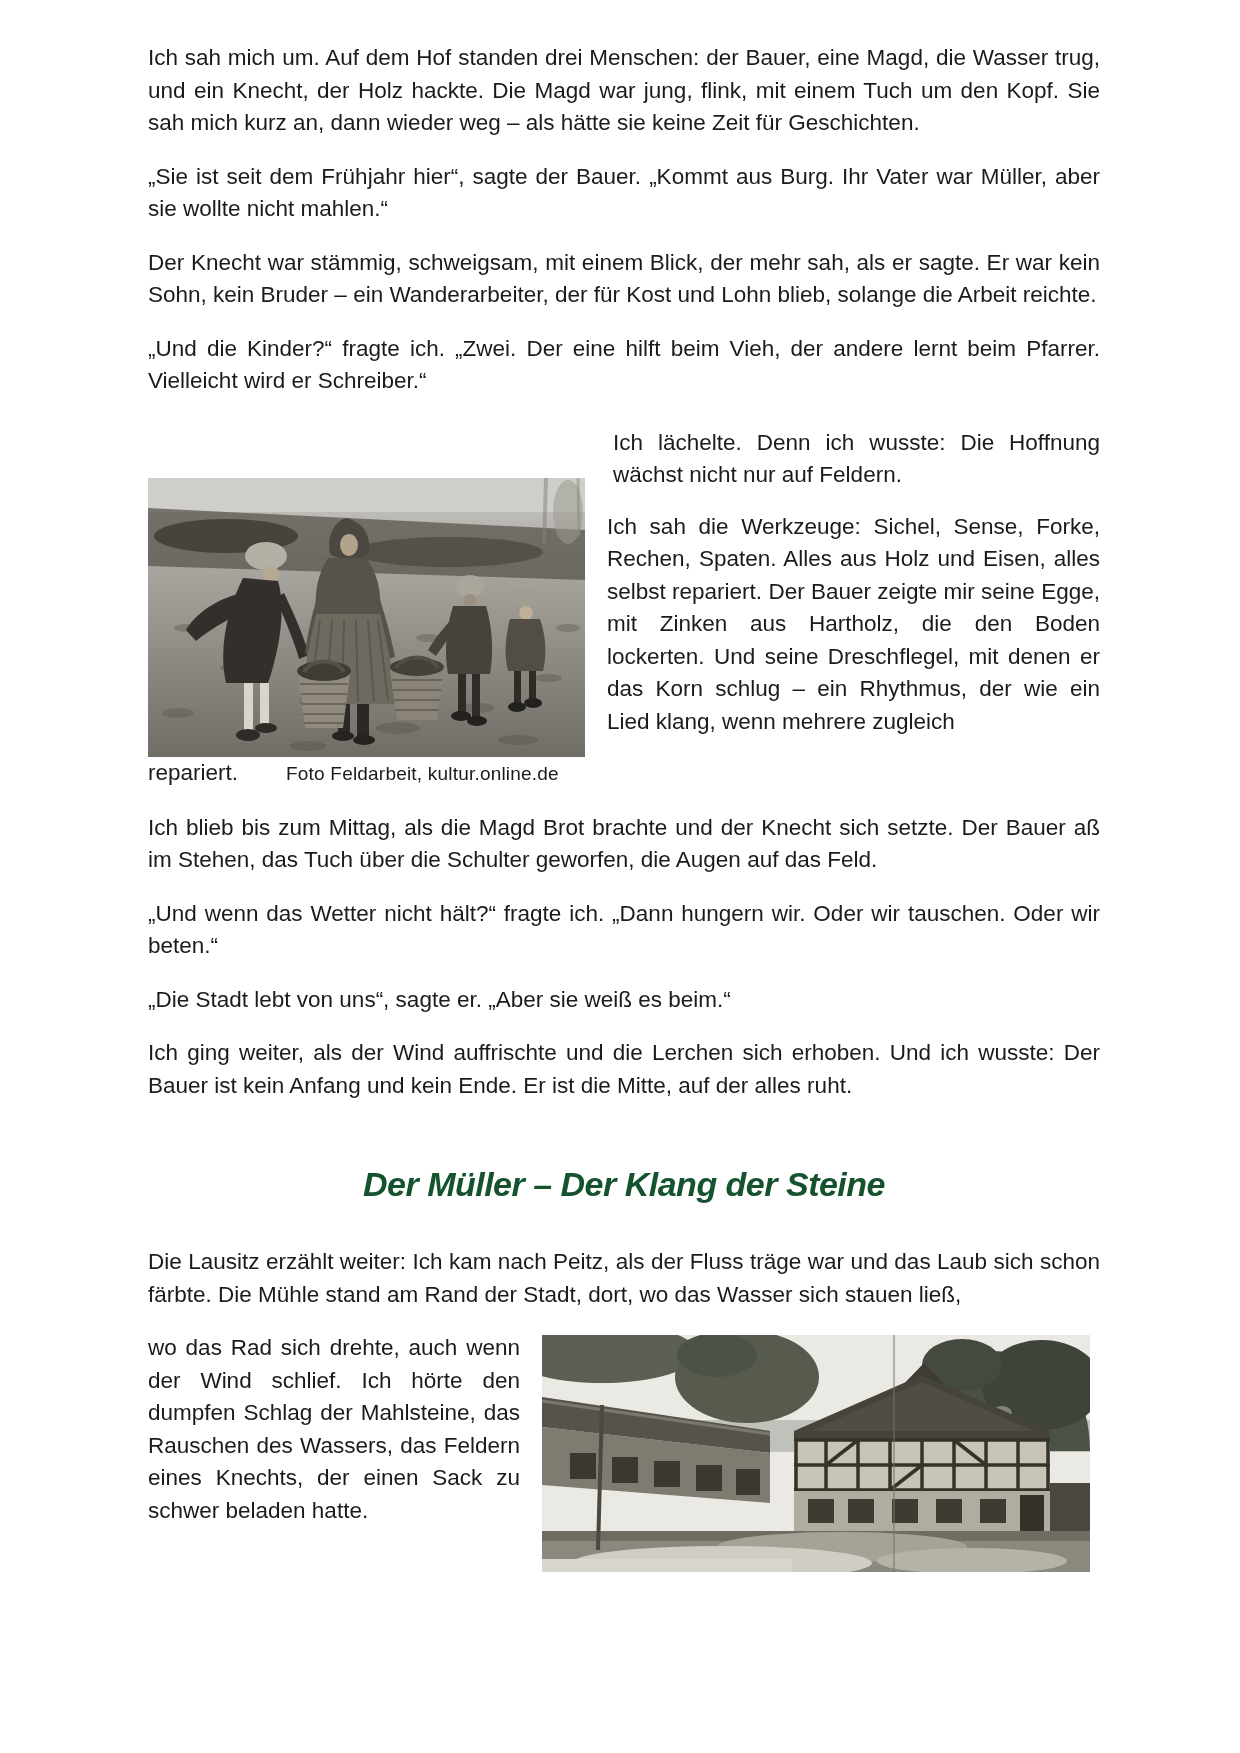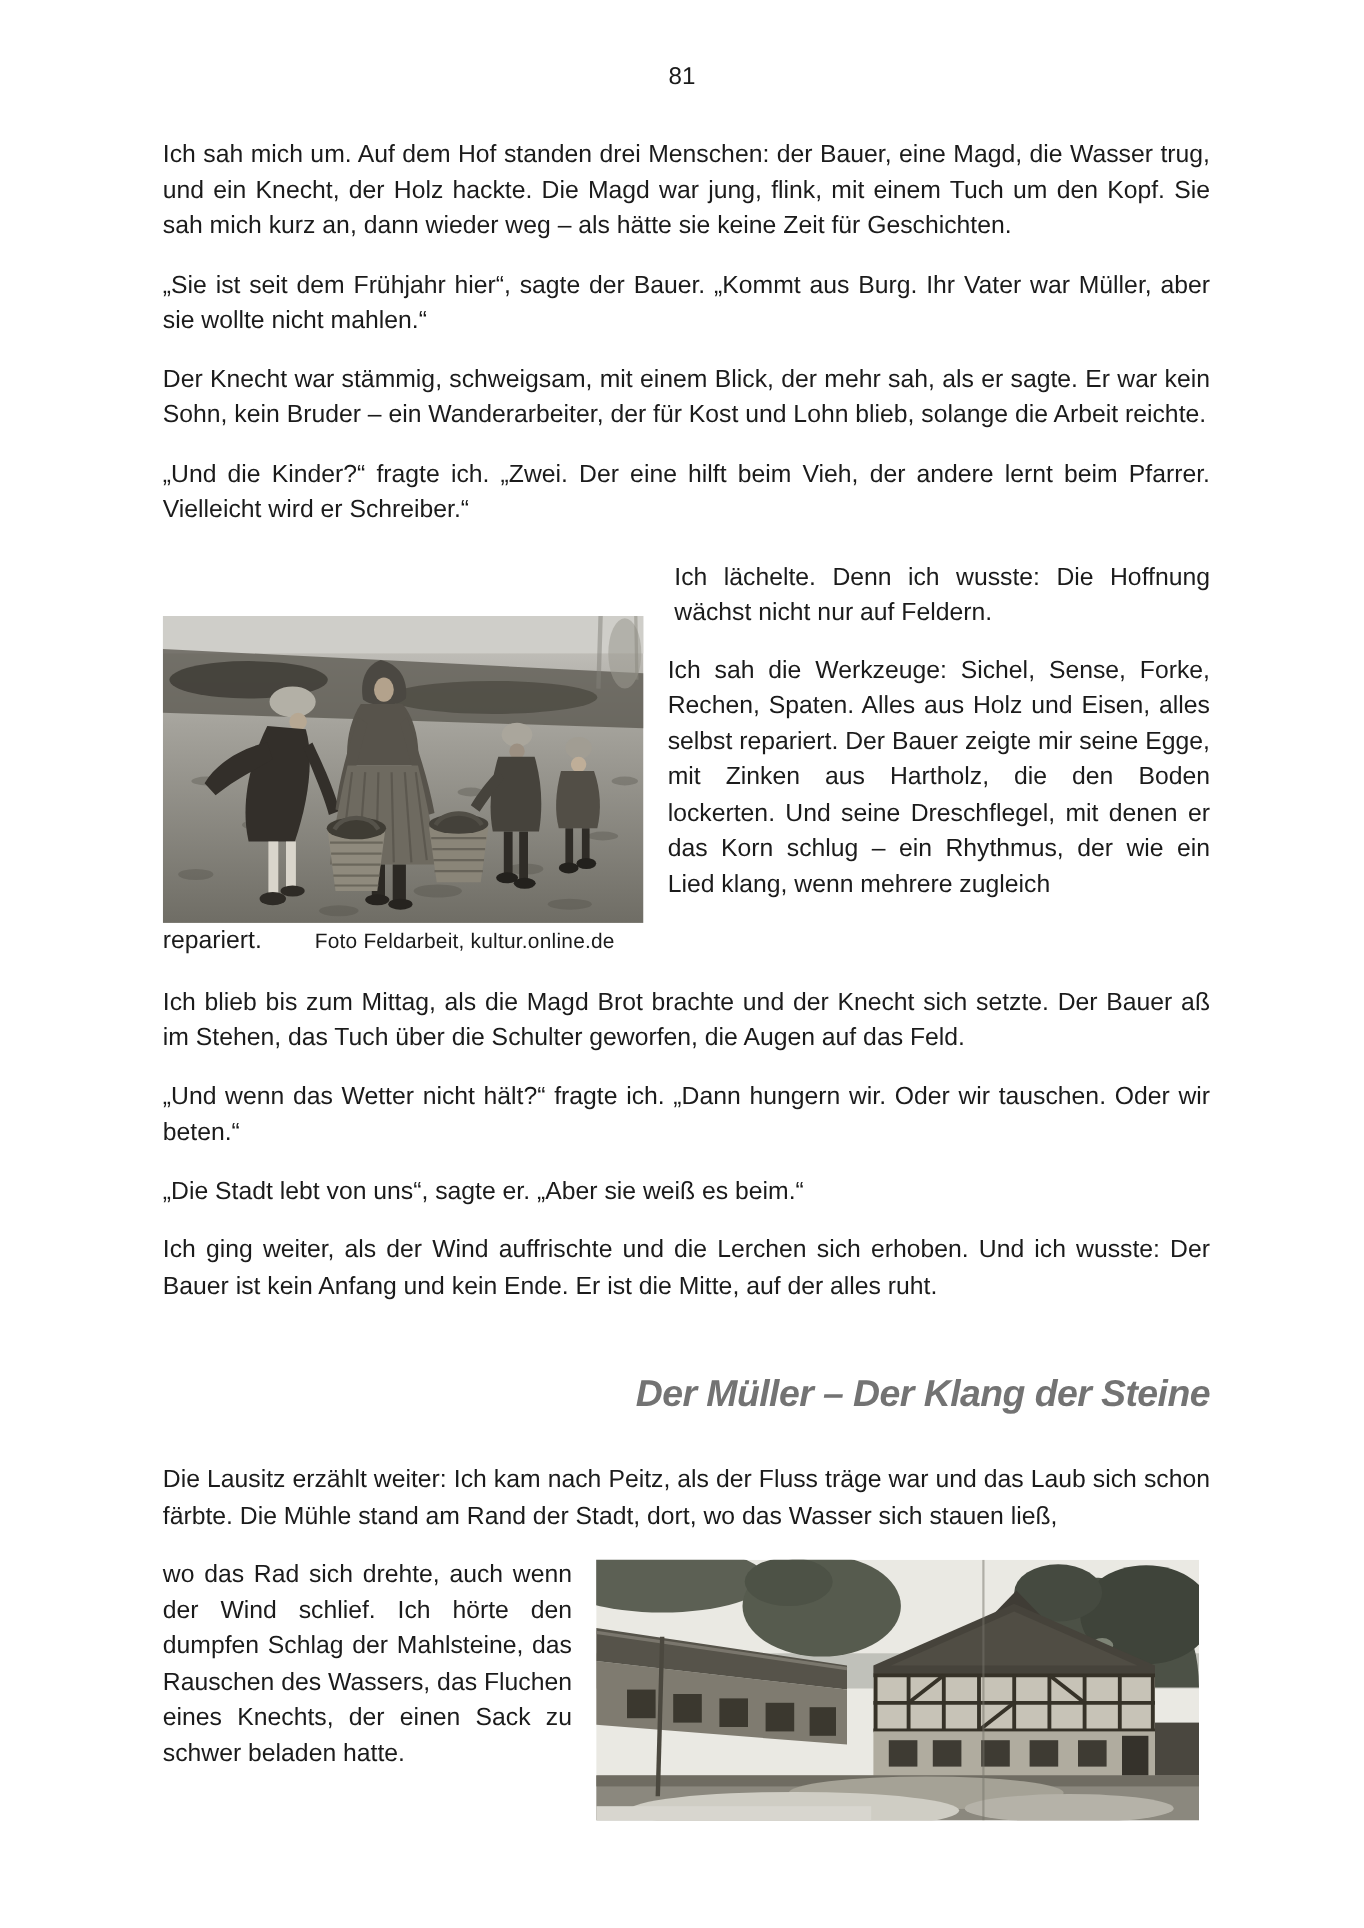--- a/index.html
+++ b/index.html
@@ -10,31 +10,30 @@
   .content p{margin:0 0 21px 0;}
   .b{font-weight:400;}
   .row1{display:flex;gap:22px;margin:9px 0 0 0;align-items:flex-end;}
   .photo1{width:437px;height:279px;flex:none;}
   .beside{flex:1;padding-top:8px;}
   .beside .indent{padding-left:6px;}
   .beside p{margin:0 0 19px 0;}
   .capline{margin:8px 0 21px 0;}
   .cap{font-size:19px;margin-left:48px;letter-spacing:.2px;}
   h2.heading{margin:60px 0 40px 0;font-size:34px;line-height:44px;font-style:italic;
-             font-weight:700;color:#737373;text-align:right;letter-spacing:-.5px;}
+             font-weight:700;color:#14532d;text-align:center;letter-spacing:-.5px;}
   .row2{display:flex;gap:22px;align-items:flex-start;}
   .leftcol{width:372px;flex:none;}
   .photo2{width:548px;height:237px;flex:none;margin-top:3px;}
   svg{display:block;}
 </style>
 </head>
 <body>
 
 <div class="page">
-  <div class="pagenum">81</div>
 
   <div class="content">
 
     <p><span>Ich sah mich um. Auf dem Hof standen drei Menschen: der Bauer, eine </span><span class="b">Magd</span><span>, die Wasser trug, und ein </span><span class="b">Knecht</span><span>, der Holz hackte. Die Magd war jung, flink, mit einem Tuch um den Kopf. Sie sah mich kurz an, dann wieder weg – als hätte sie keine Zeit für Geschichten.</span></p>
 
     <p>„Sie ist seit dem Frühjahr hier“, sagte der Bauer. „Kommt aus Burg. Ihr Vater war Müller, aber sie wollte nicht mahlen.“</p>
 
     <p>Der Knecht war stämmig, schweigsam, mit einem Blick, der mehr sah, als er sagte. Er war kein Sohn, kein Bruder – ein Wanderarbeiter, der für Kost und Lohn blieb, solange die Arbeit reichte.</p>
 
     <p>„Und die Kinder?“ fragte ich. „Zwei. Der eine hilft beim Vieh, der andere lernt beim Pfarrer. Vielleicht wird er Schreiber.“</p>
@@ -153,21 +152,21 @@
     <p>„Die Stadt lebt von uns“, sagte er. „Aber sie weiß es beim.“</p>
 
     <p>Ich ging weiter, als der Wind auffrischte und die Lerchen sich erhoben. Und ich wusste: Der Bauer ist kein Anfang und kein Ende. Er ist die Mitte, auf der alles ruht.</p>
 
     <h2 class="heading">Der Müller – Der Klang der Steine</h2>
 
     <p>Die Lausitz erzählt weiter: Ich kam nach Peitz, als der Fluss träge war und das Laub sich schon färbte. Die Mühle stand am Rand der Stadt, dort, wo das Wasser sich stauen ließ,</p>
 
     <div class="row2">
       <div class="leftcol">
-        <p>wo das Rad sich drehte, auch wenn der Wind schlief. Ich hörte den dumpfen Schlag der Mahlsteine, das Rauschen des Wassers, das Fluchen eines Knechts, der einen Sack zu schwer beladen hatte.</p>
+        <p>wo das Rad sich drehte, auch wenn der Wind schlief. Ich hörte den dumpfen Schlag der Mahlsteine, das Rauschen des Wassers, das Feldern eines Knechts, der einen Sack zu schwer beladen hatte.</p>
       </div>
       <div class="photo2">
         <svg width="548" height="237" viewBox="0 0 548 237" role="img">
           <rect width="548" height="237" fill="#eae9e3"></rect>
           <rect y="85" width="548" height="32" fill="#8e9187" opacity=".45"></rect>
           <ellipse cx="60" cy="18" rx="95" ry="30" fill="#5c6054"></ellipse>
           <ellipse cx="205" cy="42" rx="72" ry="46" fill="#565b4e"></ellipse>
           <ellipse cx="175" cy="20" rx="40" ry="22" fill="#4d5246"></ellipse>
           <path d="M330,116 C338,42 420,8 470,18 C522,24 548,60 548,116 Z" fill="#4c5146"></path>
           <ellipse cx="500" cy="50" rx="60" ry="45" fill="#3f443a"></ellipse>

